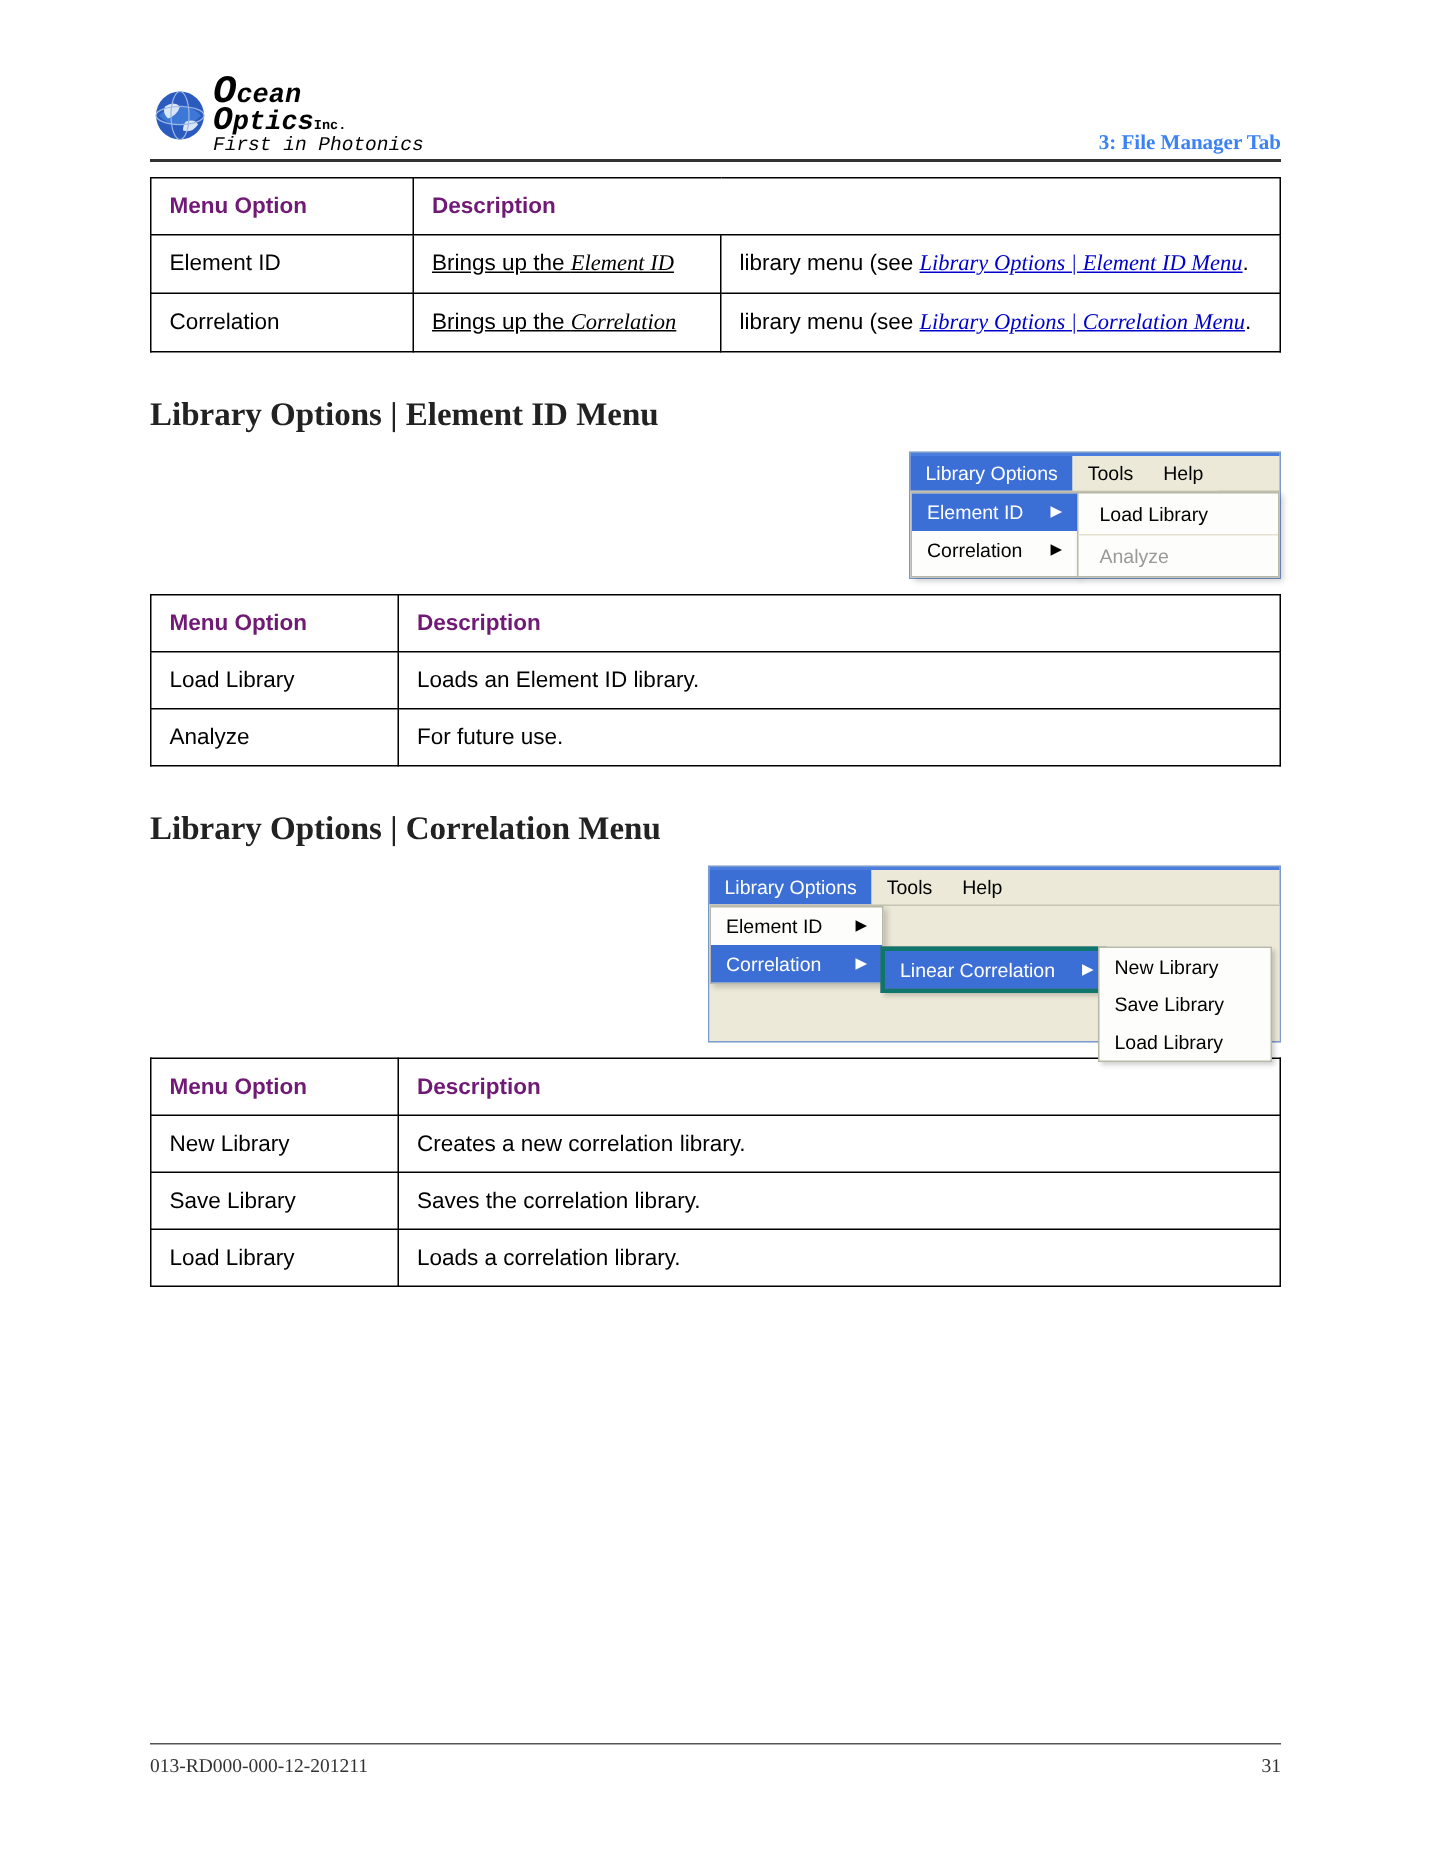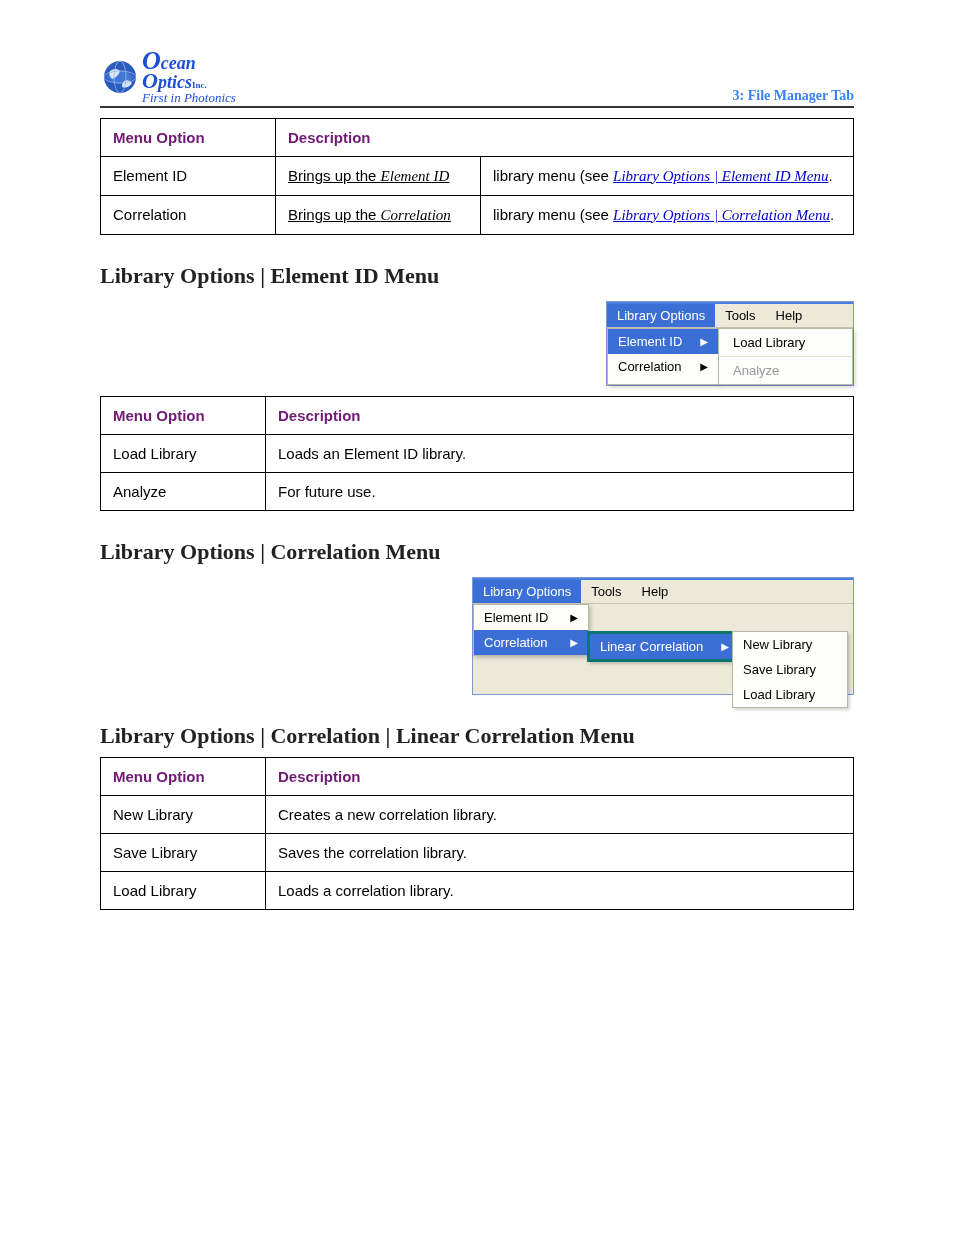--- a/index.html
+++ b/index.html
@@ -30,25 +30,25 @@
   .logo {
     display: flex;
     align-items: center;
     gap: 2px;
   }
   .globe {
     width: 40px;
     height: 40px;
   }
   .logo-text {
-    font-family: Liberation Serif, serif;
+    font-family: Liberation Mono, monospace;
     font-weight: bold;
     font-style: italic;
     line-height: 0.85;
-    color: #1d4ed8;
+    color: #000000;
   }
   .logo-text .l1 { font-size: 18px; }
   .logo-text .l2 { font-size: 18px; }
   .logo-text .l3 { font-size: 13px; font-style: italic; font-weight: normal;}
   .hdr-right {
     font-family: "Times New Roman", serif;
     font-weight: bold;
     font-size: 14px;
     color: #3b82f6;
   }
@@ -337,21 +337,20 @@
         </div>
         <div class="col3 submenu">
           <div class="sm-item">New Library</div>
           <div class="sm-item">Save Library</div>
           <div class="sm-item">Load Library</div>
         </div>
       </div>
     </div>
   </div>
 
-  <h3 class="sect">Library Options | Correlation | Linear Correlation Menu</h3>
 
   <table class="doc tbl3">
     <tbody>
         <tr>
       <th>Menu Option</th>
       <th>Description</th>
     </tr>
     <tr>
       <td>New Library</td>
       <td>Creates a new correlation library.</td>
@@ -360,14 +359,18 @@
       <td>Save Library</td>
       <td>Saves the correlation library.</td>
     </tr>
     <tr>
       <td>Load Library</td>
       <td>Loads a correlation library.</td>
     </tr>
   </tbody>
     </table>
 
+  <div class="footer">
+    <span>013-RD000-000-12-201211</span>
+    <span>31</span>
+  </div>
 
 </div>
 
 </body></html>

